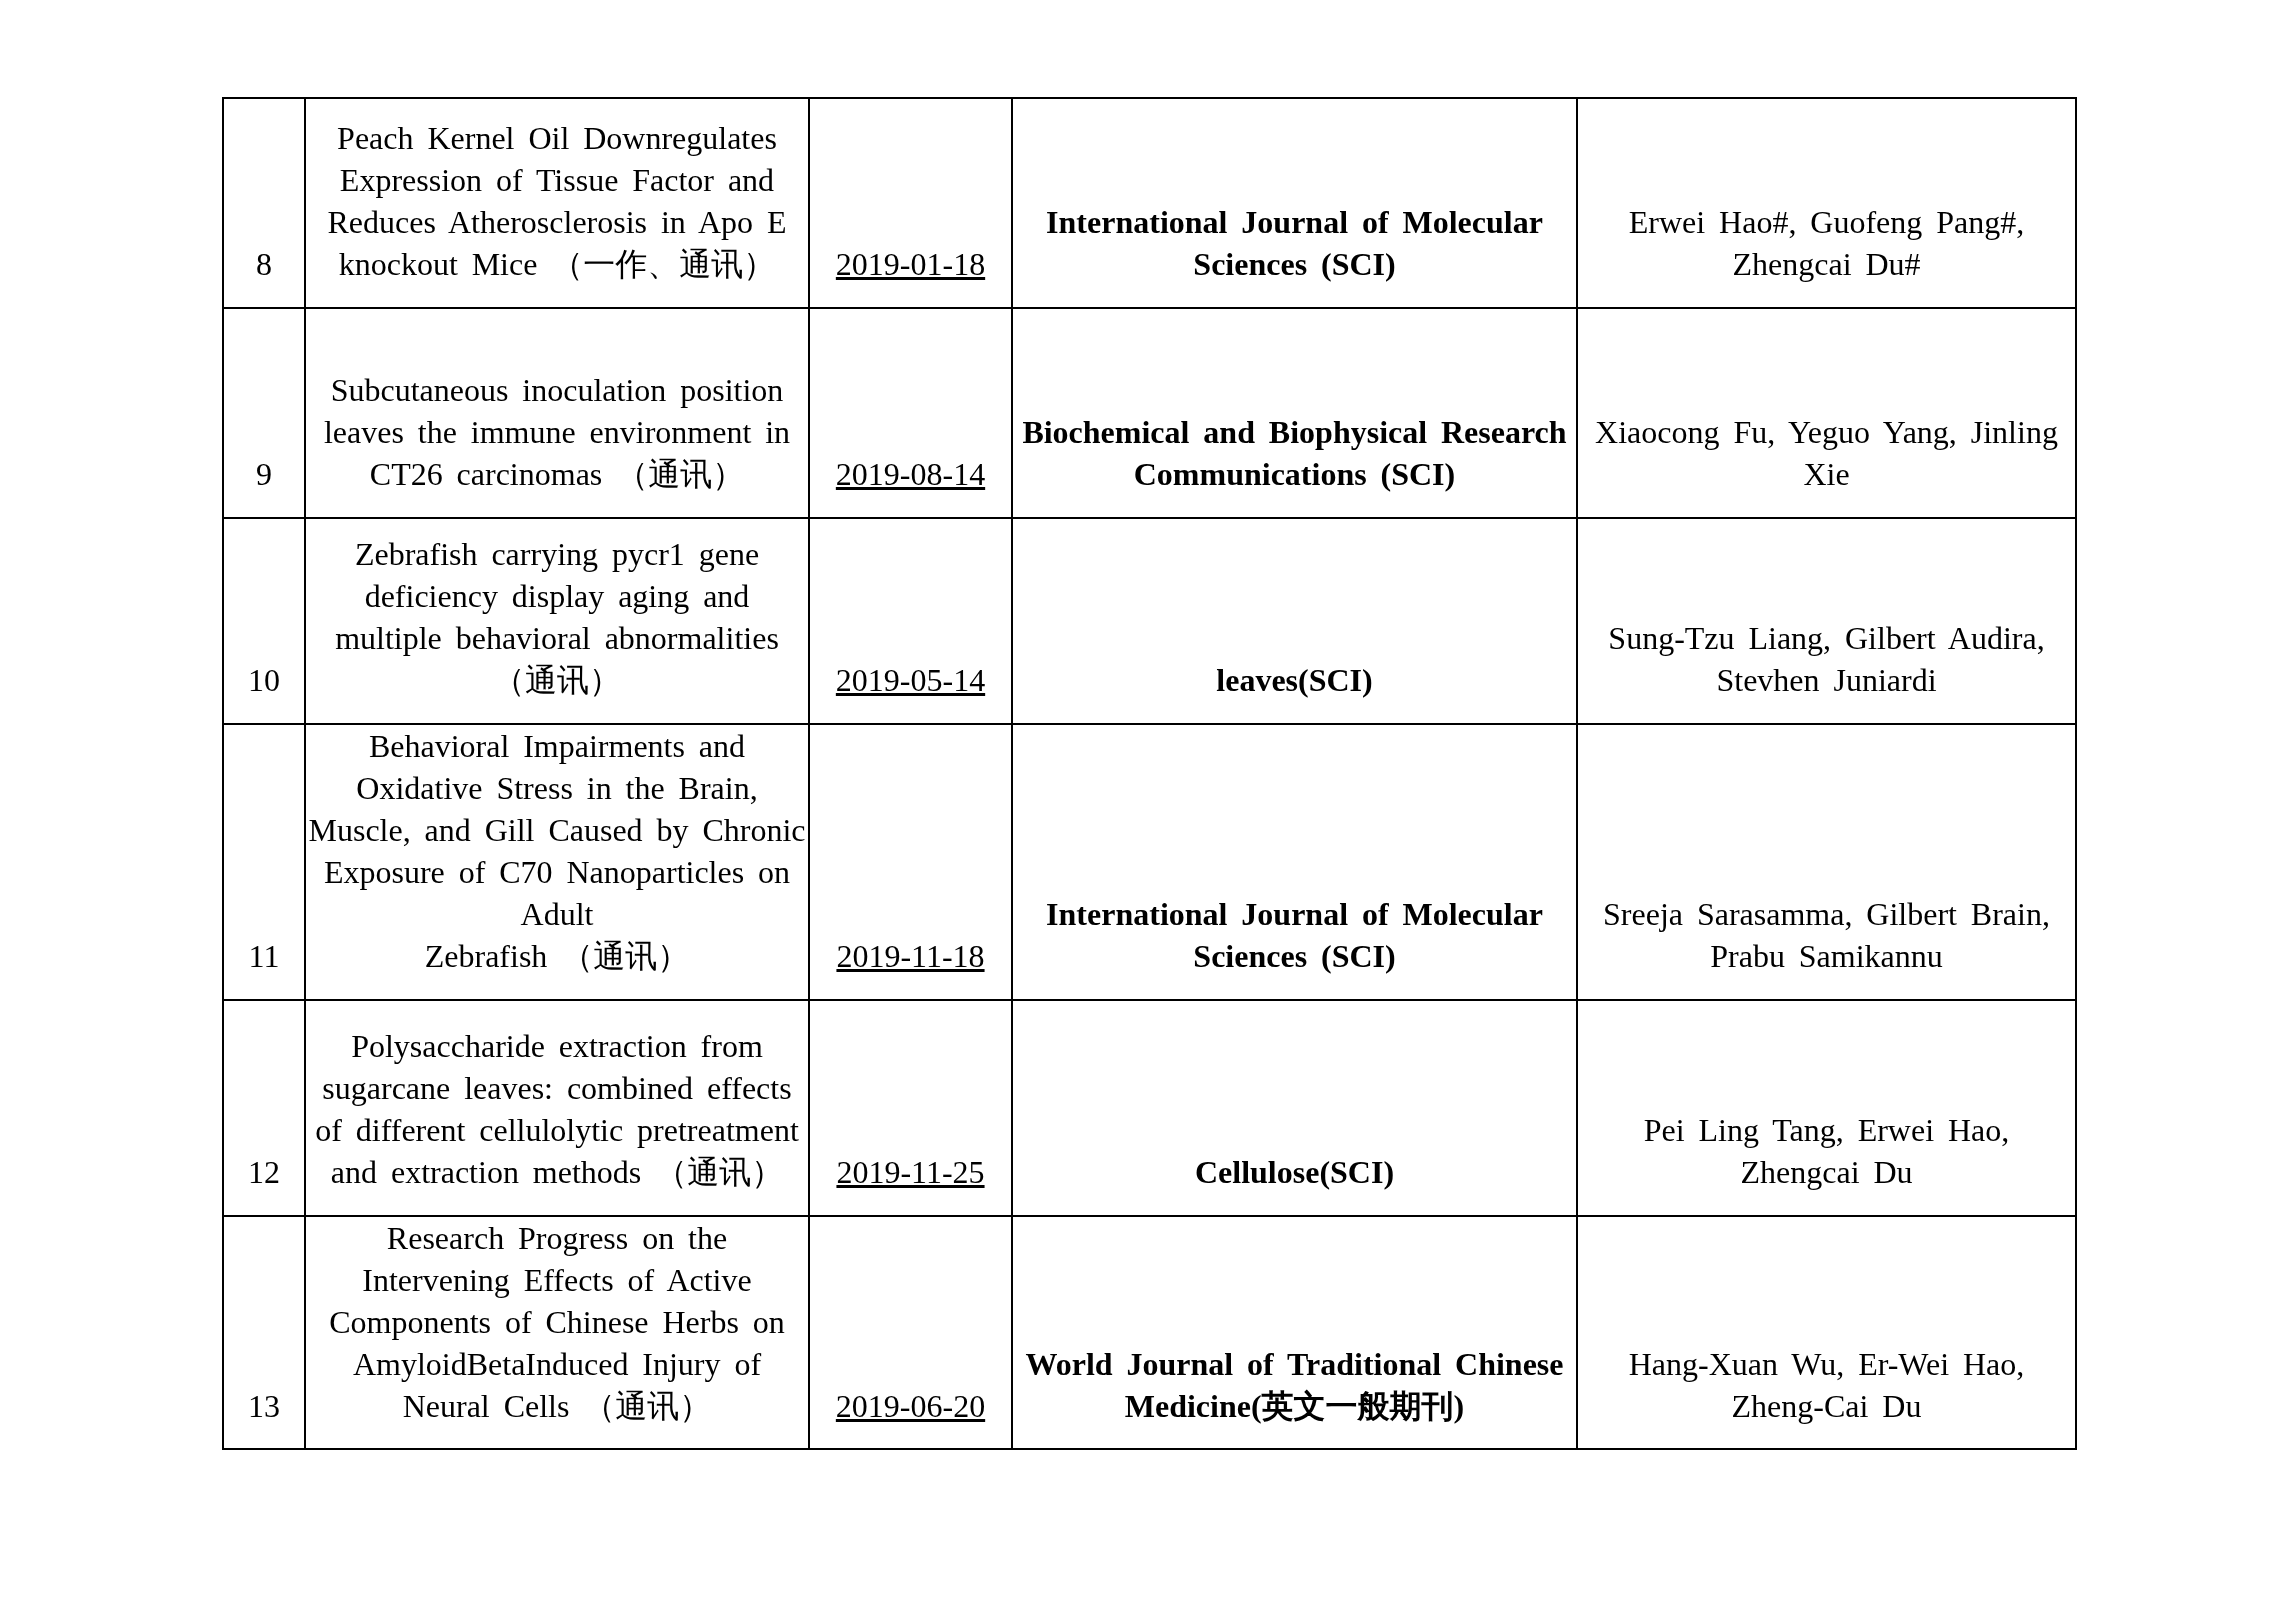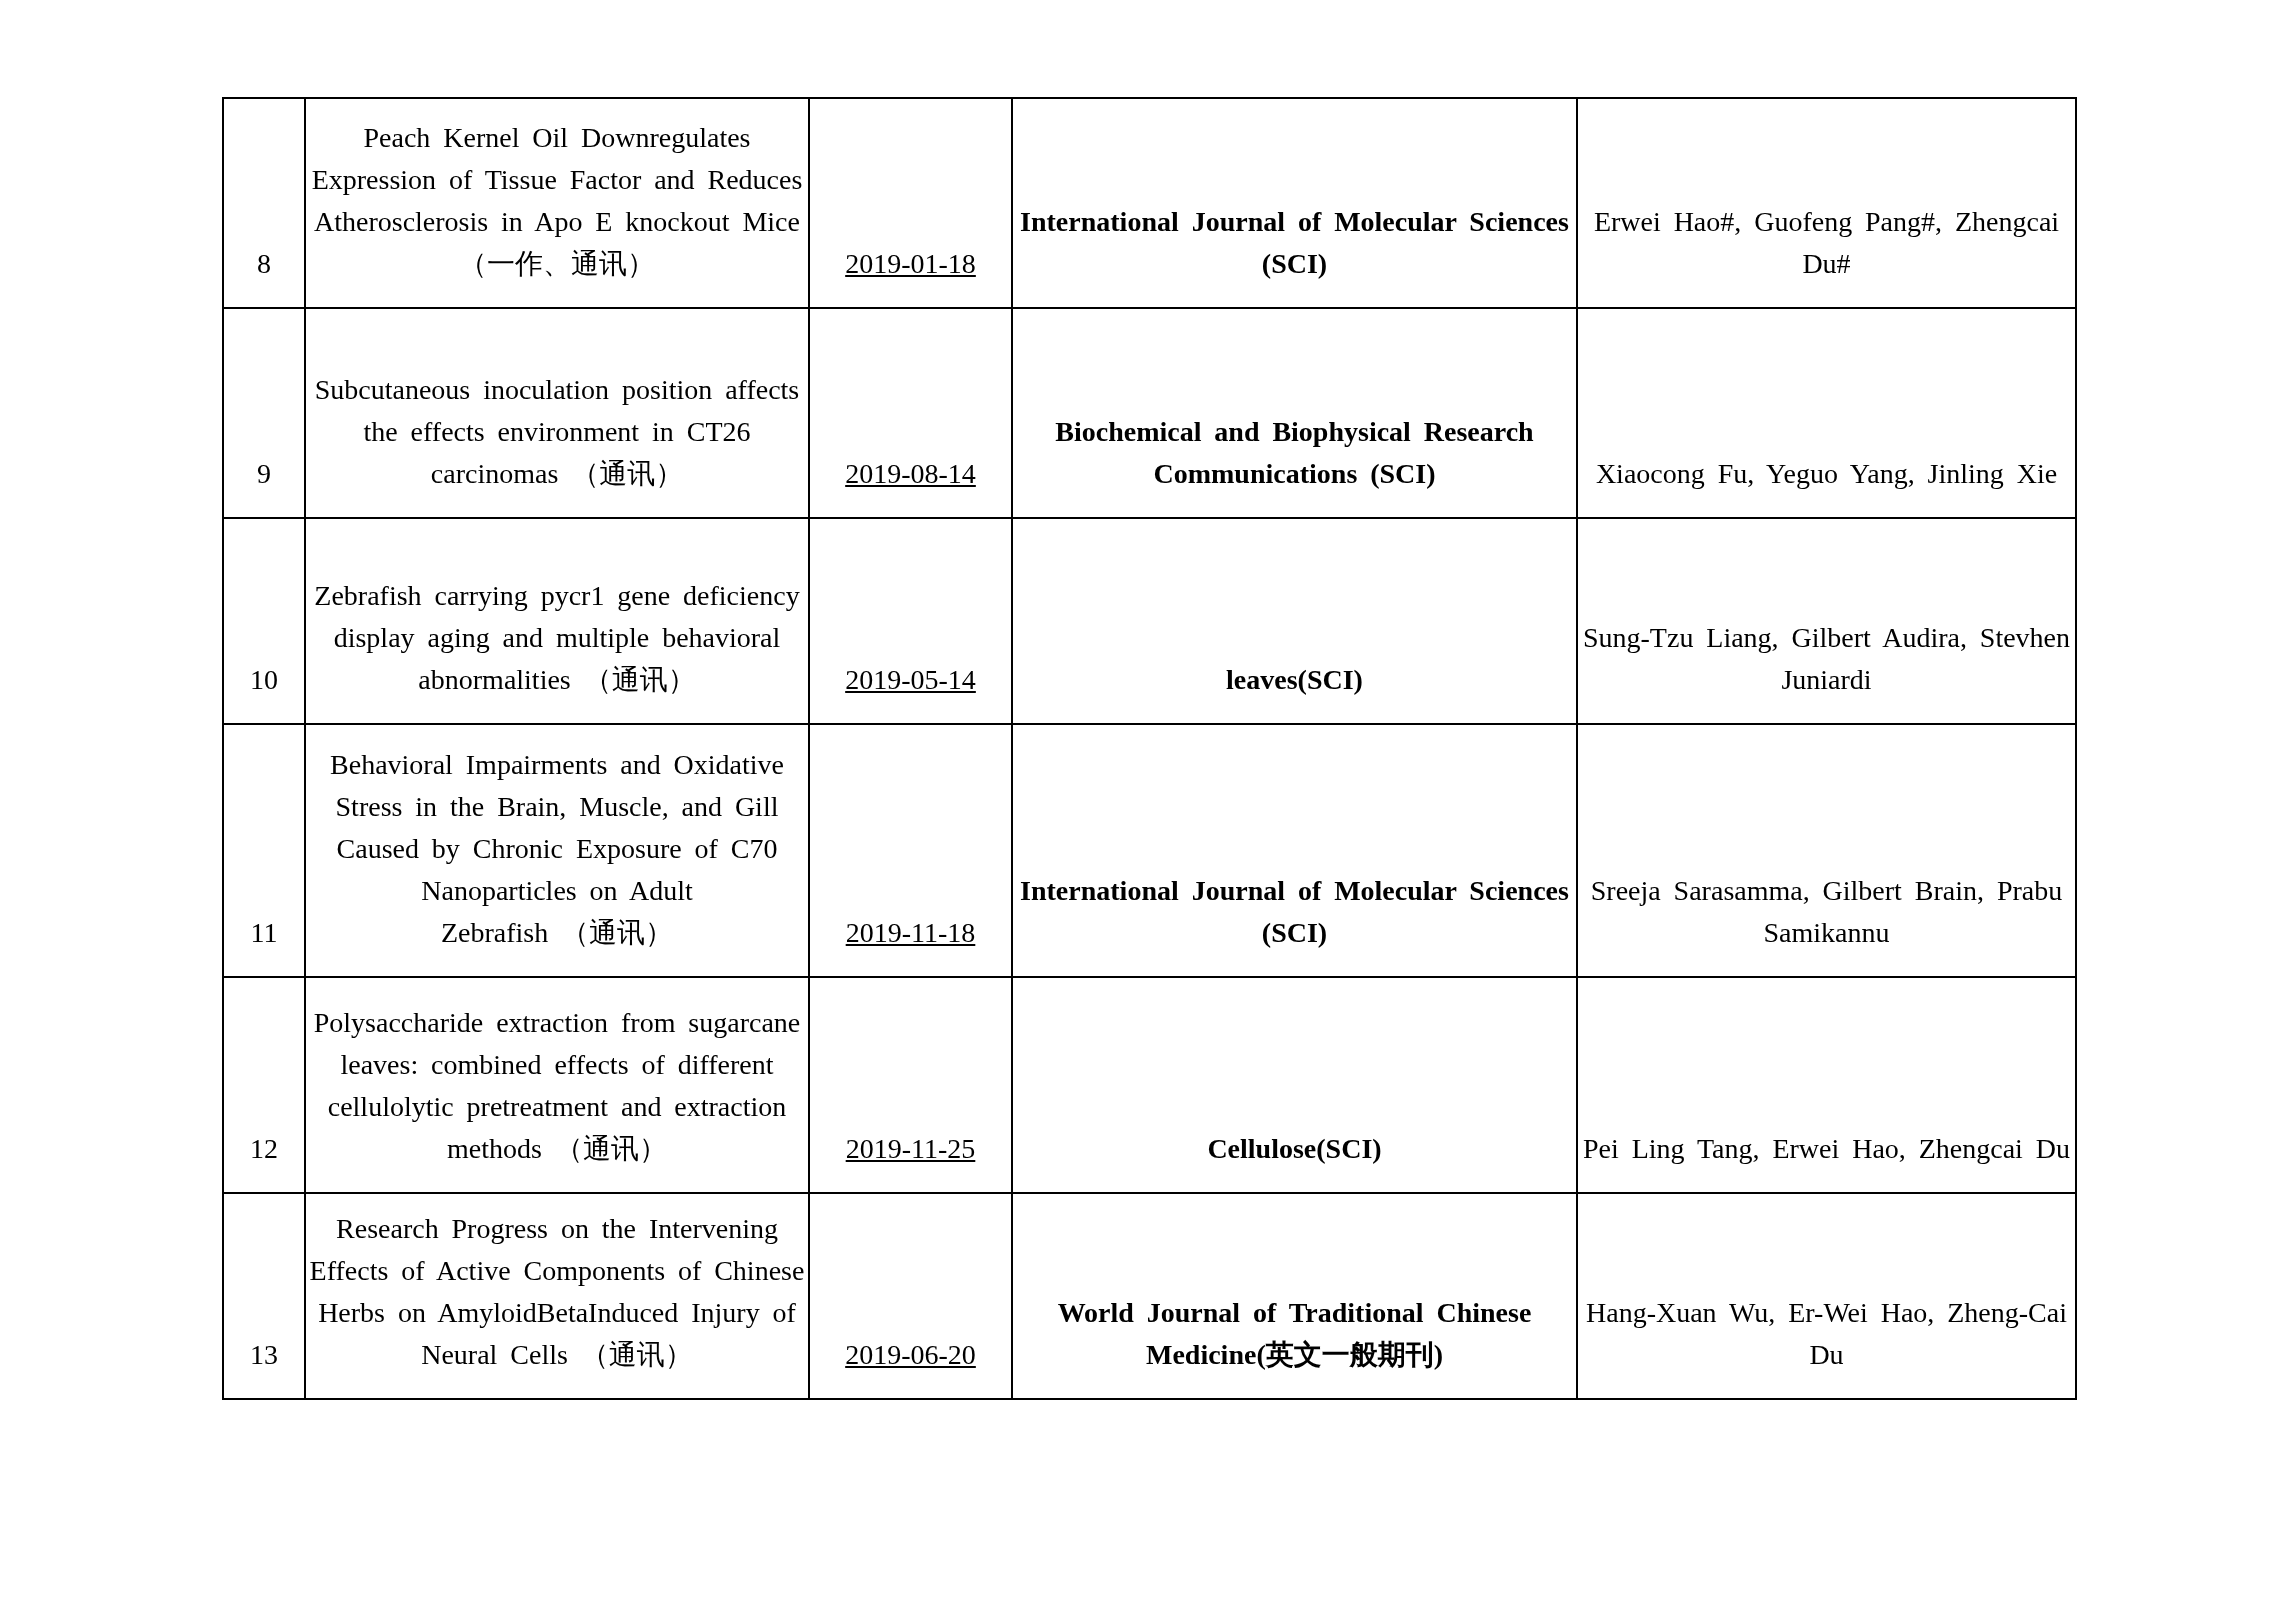--- a/index.html
+++ b/index.html
@@ -20,21 +20,21 @@
     position: absolute;
     left: 222px;
     top: 97px;
     border-collapse: collapse;
     table-layout: fixed;
   }
   table.pub-table td {
     border: 2px solid #000000;
     vertical-align: bottom;
     text-align: center;
-    font-size: 28px;
+    font-size: 32px;
     line-height: 42px;
     word-spacing: 5.9px;
     white-space: pre-line;
     overflow: hidden;
     padding: 0 2px 21.6px 2px;
   }
   td.c-idx     { padding-bottom: 29px; }
   td.c-title   { padding-left: 5.9px; padding-right: 5.9px; padding-bottom: 9.8px; }
   td.c-date    { padding-bottom: 25.5px; text-decoration: underline; }
   td.c-journal { padding-bottom: 21.6px; font-weight: bold; }
@@ -55,21 +55,21 @@
     <tbody>
       <tr style="height:210px">
         <td class="c-idx">8</td>
         <td class="c-title">Peach Kernel Oil Downregulates Expression of Tissue Factor and Reduces Atherosclerosis in Apo E knockout Mice （一作、通讯）</td>
         <td class="c-date">2019-01-18</td>
         <td class="c-journal">International Journal of Molecular Sciences (SCI)</td>
         <td class="c-authors">Erwei Hao#, Guofeng Pang#, Zhengcai Du#</td>
       </tr>
       <tr style="height:210px">
         <td class="c-idx">9</td>
-        <td class="c-title">Subcutaneous inoculation position affects the effects environment in CT26 carcinomas （通讯）</td>
+        <td class="c-title">Subcutaneous inoculation position leaves the immune environment in CT26 carcinomas （通讯）</td>
         <td class="c-date">2019-08-14</td>
         <td class="c-journal">Biochemical and Biophysical Research Communications (SCI)</td>
         <td class="c-authors">Xiaocong Fu, Yeguo Yang, Jinling Xie</td>
       </tr>
       <tr style="height:206px">
         <td class="c-idx">10</td>
         <td class="c-title">Zebrafish carrying pycr1 gene deficiency display aging and multiple behavioral abnormalities （通讯）</td>
         <td class="c-date">2019-05-14</td>
         <td class="c-journal">leaves(SCI)</td>
         <td class="c-authors">Sung-Tzu Liang, Gilbert Audira, Stevhen Juniardi</td>

